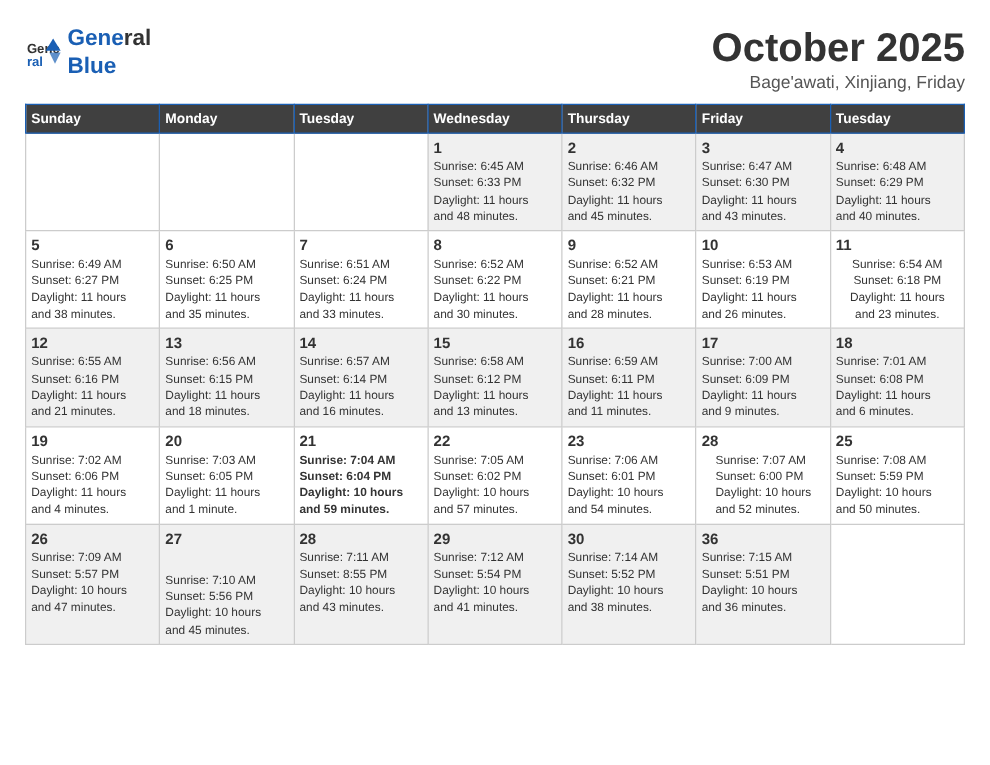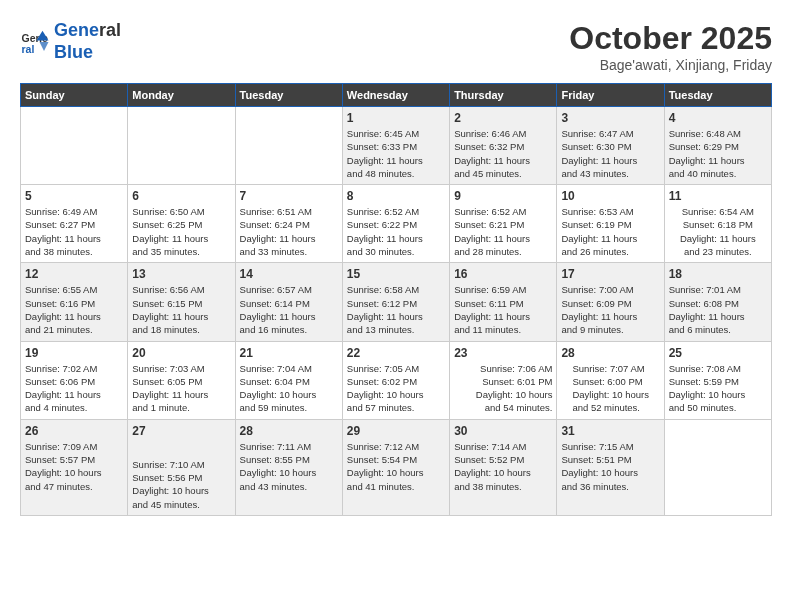--- a/index.html
+++ b/index.html
@@ -268,35 +268,35 @@
         </td>
         <td>
           <div class="day-number">20</div>
           <div class="day-info" style="white-space: pre-line;">Sunrise: 7:03 AM
 Sunset: 6:05 PM
 Daylight: 11 hours
 and 1 minute.</div>
         </td>
         <td>
           <div class="day-number">21</div>
-          <div class="day-info" style="white-space: pre-line;">Sunrise: 7:04 AM
+          <div class="day-info" style="white-space: pre-line; font-weight: bold;">Sunrise: 7:04 AM
 Sunset: 6:04 PM
 Daylight: 10 hours
 and 59 minutes.</div>
         </td>
         <td>
           <div class="day-number">22</div>
           <div class="day-info" style="white-space: pre-line;">Sunrise: 7:05 AM
 Sunset: 6:02 PM
 Daylight: 10 hours
 and 57 minutes.</div>
         </td>
         <td>
           <div class="day-number">23</div>
-          <div class="day-info" style="white-space: pre-line; text-align: right;">Sunrise: 7:06 AM
+          <div class="day-info" style="white-space: pre-line;">Sunrise: 7:06 AM
 Sunset: 6:01 PM
 Daylight: 10 hours
 and 54 minutes.</div>
         </td>
         <td>
           <div class="day-number">28</div>
           <div class="day-info" style="white-space: pre-line; margin-left: 11px;">Sunrise: 7:07 AM
 Sunset: 6:00 PM
 Daylight: 10 hours
 and 52 minutes.</div>
@@ -339,21 +339,21 @@
 and 41 minutes.</div>
         </td>
         <td class="gray-bg">
           <div class="day-number">30</div>
           <div class="day-info" style="white-space: pre-line;">Sunrise: 7:14 AM
 Sunset: 5:52 PM
 Daylight: 10 hours
 and 38 minutes.</div>
         </td>
         <td class="gray-bg">
-          <div class="day-number">31</div>
+          <div class="day-number">36</div>
           <div class="day-info" style="white-space: pre-line;">Sunrise: 7:15 AM
 Sunset: 5:51 PM
 Daylight: 10 hours
 and 36 minutes.</div>
         </td>
         <td class="empty-cell"></td>
       </tr>
     </tbody>
 </table>
 

